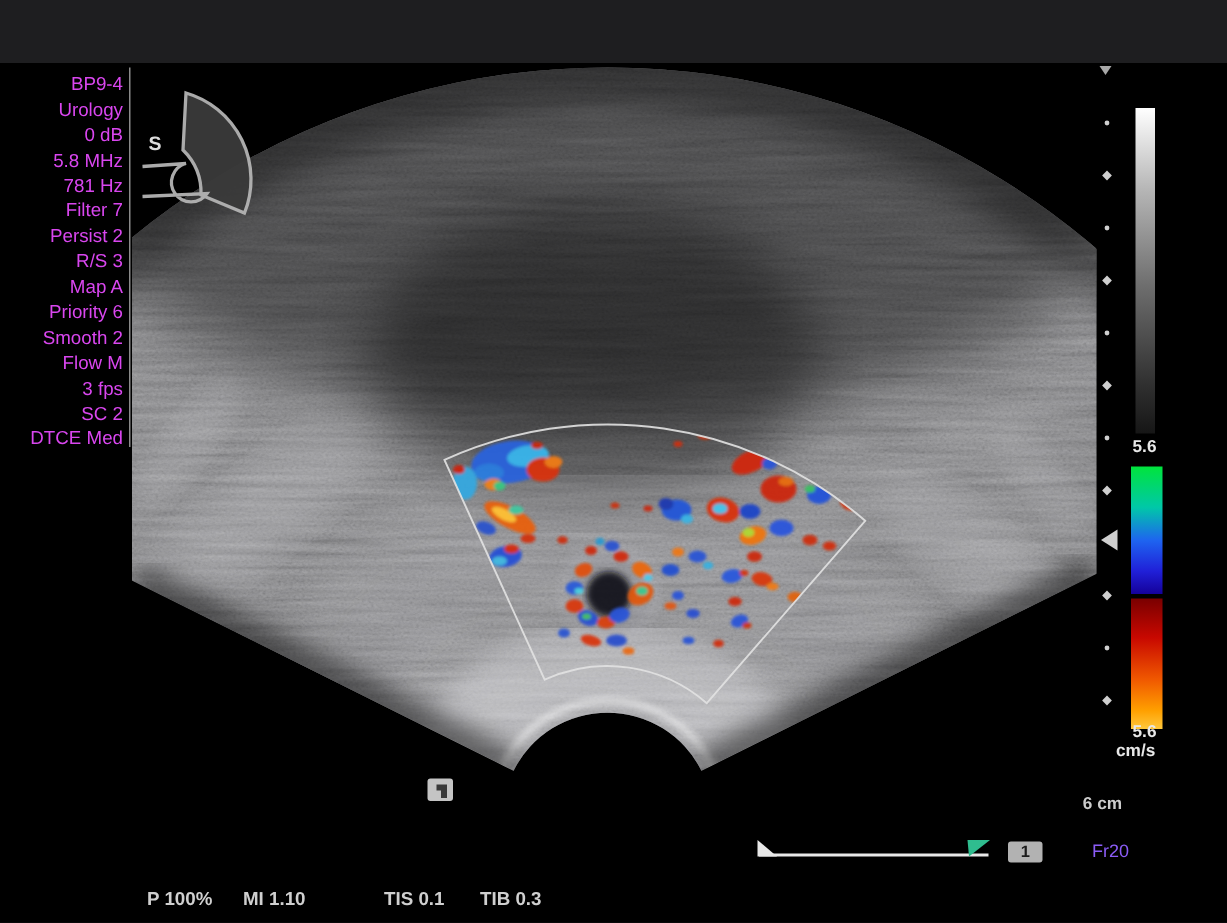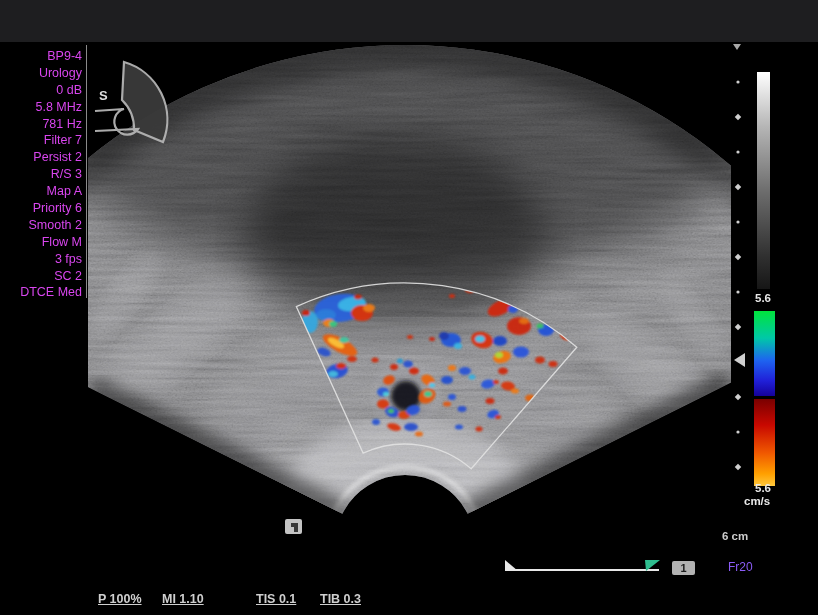--- a/index.html
+++ b/index.html
@@ -15,21 +15,21 @@
   .olabel{position:absolute;color:#e8e8e8;font-weight:700;white-space:nowrap;}
   .lab-s{left:99px;top:88px;font-size:13px;color:#dcdcdc;}
   .lab-vel-top{left:746px;top:292px;width:34px;text-align:center;font-size:11.5px;}
   .lab-vel-bot{left:746px;top:482px;width:34px;text-align:center;font-size:11.5px;}
   .lab-unit{left:744px;top:495px;width:38px;text-align:left;font-size:11.5px;}
   .lab-depth{left:712px;top:530px;width:46px;text-align:center;font-size:11.5px;color:#cccccc;}
   .frame-chip{position:absolute;left:672px;top:561px;width:23px;height:14px;background:#b2b2b2;
     border-radius:2px;color:#1c1c1c;font-size:11px;font-weight:700;text-align:center;line-height:14px;}
   .lab-fr{left:700px;top:560px;font-size:12px;font-weight:400;color:#8b5cf6;margin-left:28px;}
   .statusbar{position:absolute;left:0;top:592px;width:818px;height:16px;}
-  .stat{position:absolute;top:0;font-size:12.5px;font-weight:700;color:#cfcfcf;white-space:nowrap;text-decoration:underline;}
+  .stat{position:absolute;top:0;font-size:12.5px;font-weight:700;color:#cfcfcf;white-space:nowrap;}
   .stat.p{left:98px;} .stat.mi{left:162px;} .stat.tis{left:256px;} .stat.tib{left:320px;}
 </style>
 </head>
 <body>
 
 <div id="screen">
 
   <div class="topbar"></div>
 
   <svg class="gfx" width="818" height="615" viewBox="0 0 818 615">

